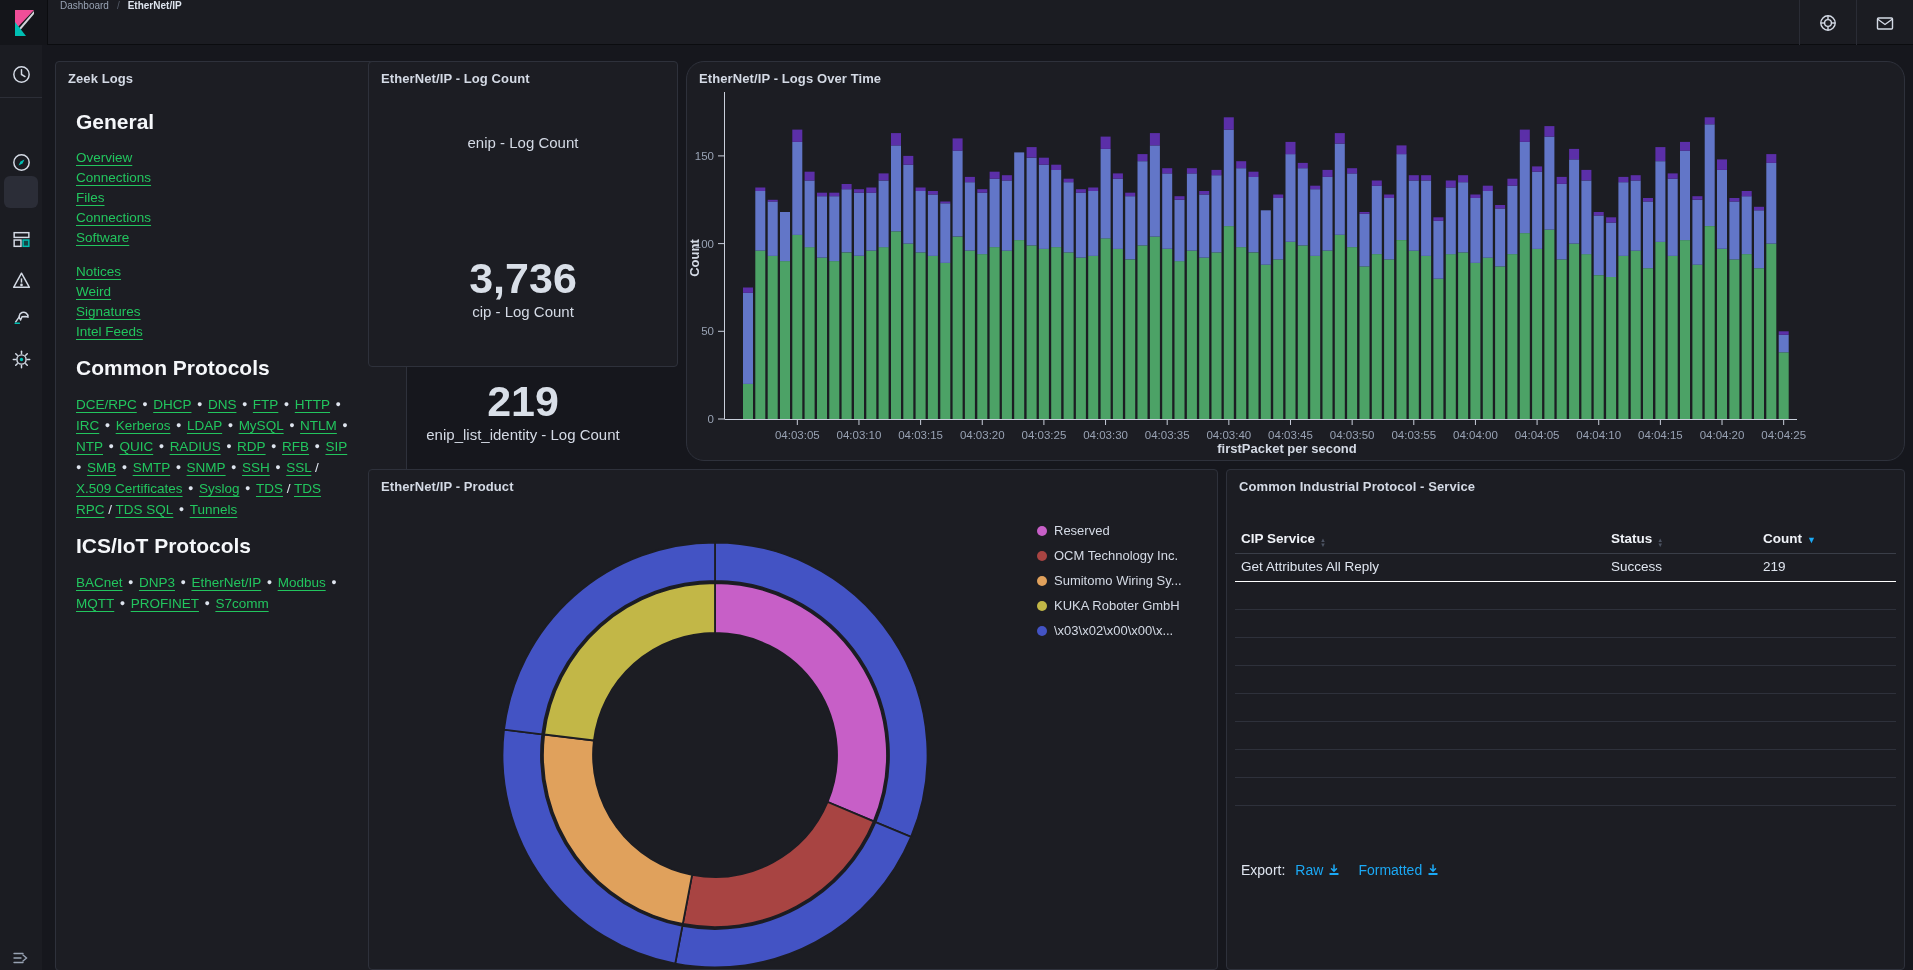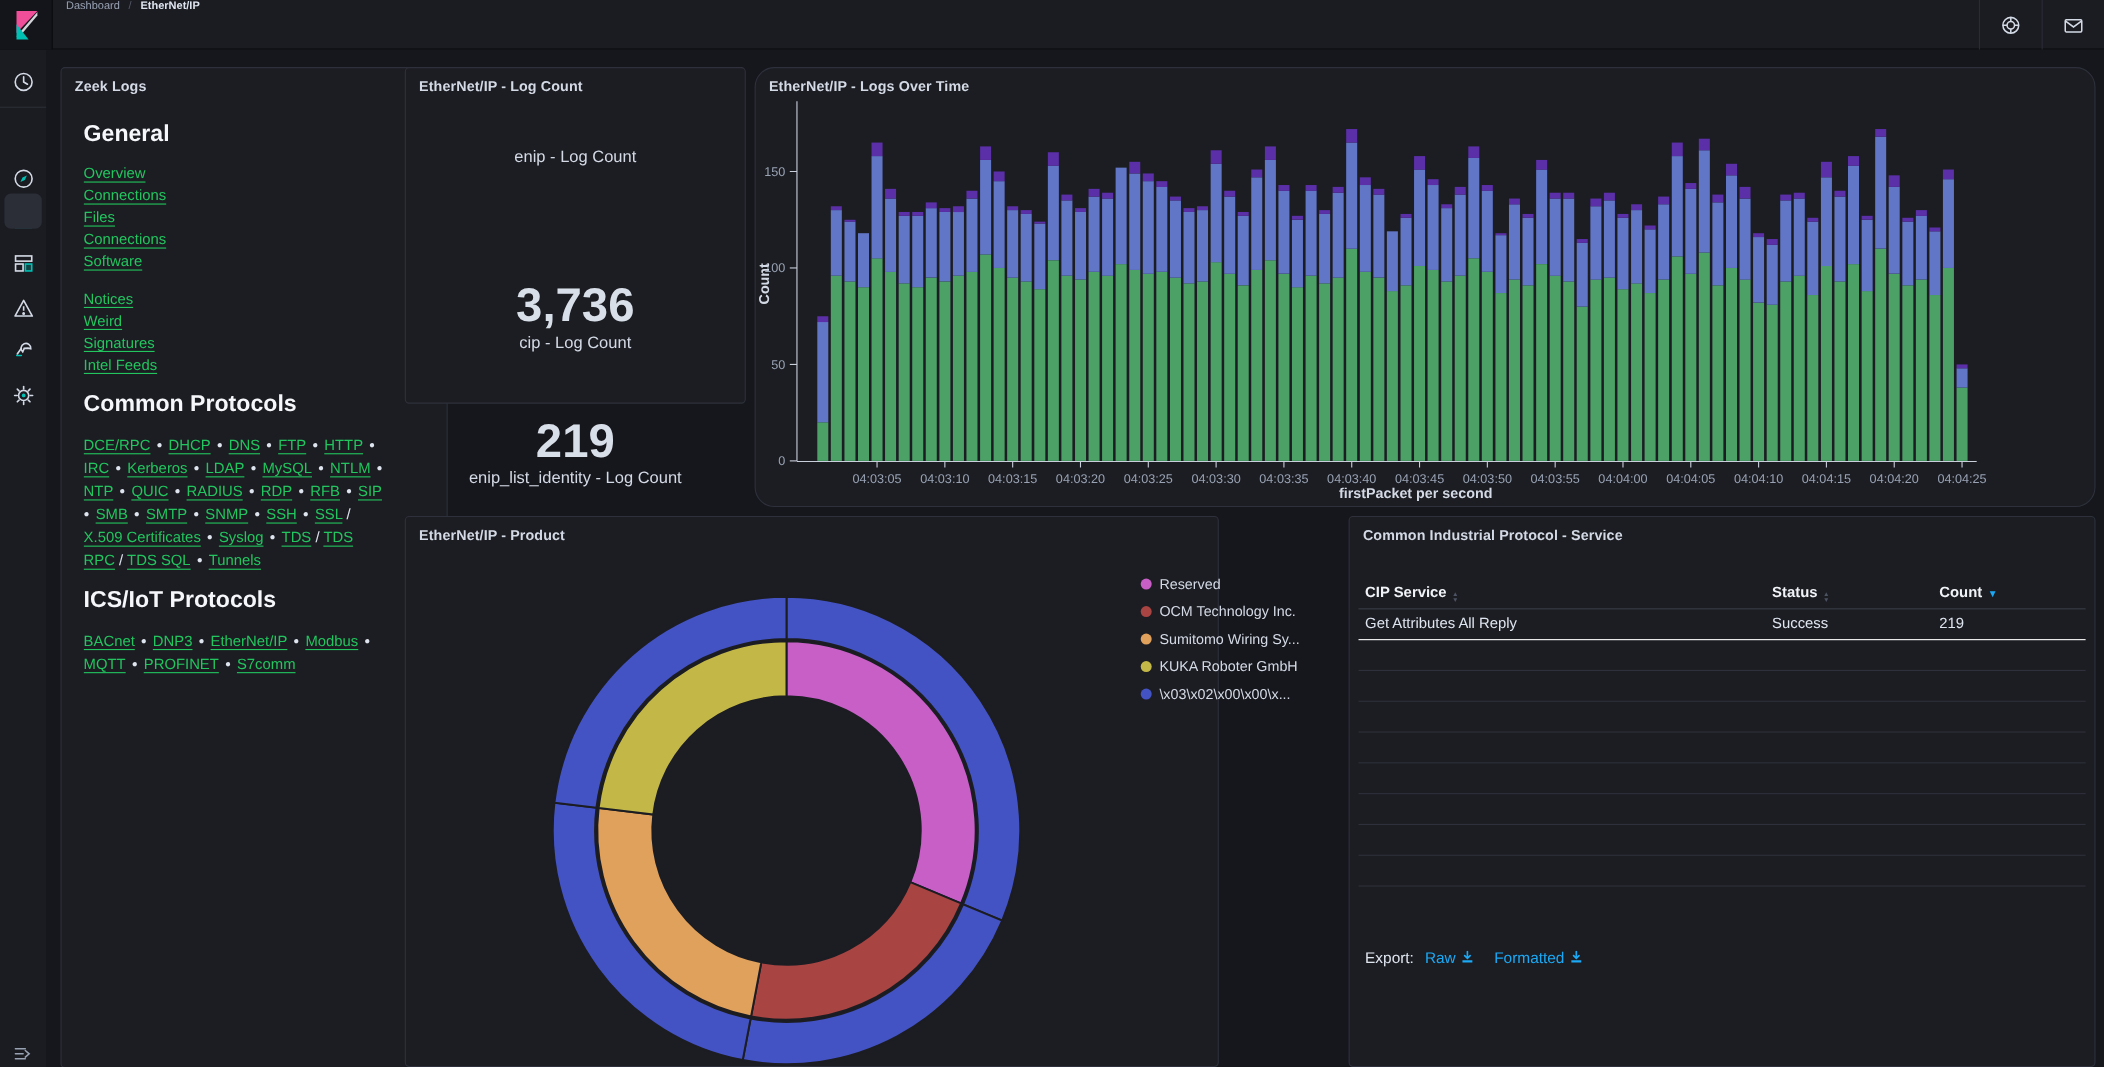--- a/index.html
+++ b/index.html
@@ -512,21 +512,21 @@
       <text x="973.3764705882353" y="377" text-anchor="middle" class="tick-text">04:04:15</text>
       <line x1="1035.0235294117647" y1="358" x2="1035.0235294117647" y2="363" stroke="#c9cfdb" stroke-width="1"></line>
       <text x="1035.0235294117647" y="377" text-anchor="middle" class="tick-text">04:04:20</text>
       <line x1="1096.6705882352942" y1="358" x2="1096.6705882352942" y2="363" stroke="#c9cfdb" stroke-width="1"></line>
       <text x="1096.6705882352942" y="377" text-anchor="middle" class="tick-text">04:04:25</text>
       <text x="600" y="391" text-anchor="middle" class="axis-title">firstPacket per second</text>
       <text x="12" y="196" text-anchor="middle" class="axis-title" transform="rotate(-90 12 196)">Count</text>
     </svg>
 </div>
 
-<div class="panel" style="left:368px; top:469px; width:740px; height:501px;">
+<div class="panel" style="left:368px; top:469px; width:850px; height:501px;">
   <div class="panel-title">EtherNet/IP - Product</div>
   <svg id="donut-svg" width="848" height="499" style="position:absolute;left:0;top:0;">
       <path d="M 346.0 113.0 A 172 172 0 0 1 504.7 351.3 L 458.6 332.0 A 122 122 0 0 0 346.0 163.0 Z" fill="#c75fc7" stroke="#1c1d23" stroke-width="1.8"></path>
       <path d="M 504.7 351.3 A 172 172 0 0 1 313.8 454.0 L 323.1 404.8 A 122 122 0 0 0 458.6 332.0 Z" fill="#a84442" stroke="#1c1d23" stroke-width="1.8"></path>
       <path d="M 313.8 454.0 A 172 172 0 0 1 175.2 264.5 L 224.9 270.5 A 122 122 0 0 0 323.1 404.8 Z" fill="#e0a15c" stroke="#1c1d23" stroke-width="1.8"></path>
       <path d="M 175.2 264.5 A 172 172 0 0 1 346.0 113.0 L 346.0 163.0 A 122 122 0 0 0 224.9 270.5 Z" fill="#c2b747" stroke="#1c1d23" stroke-width="1.8"></path>
       <path d="M 346.0 72.5 A 212.5 212.5 0 0 1 542.1 366.9 L 506.5 352.1 A 174 174 0 0 0 346.0 111.0 Z" fill="#4353c4" stroke="#1c1d23" stroke-width="1.8"></path>
       <path d="M 542.1 366.9 A 212.5 212.5 0 0 1 306.2 493.7 L 313.4 455.9 A 174 174 0 0 0 506.5 352.1 Z" fill="#4353c4" stroke="#1c1d23" stroke-width="1.8"></path>
       <path d="M 306.2 493.7 A 212.5 212.5 0 0 1 135.0 259.7 L 173.2 264.3 A 174 174 0 0 0 313.4 455.9 Z" fill="#4353c4" stroke="#1c1d23" stroke-width="1.8"></path>
       <path d="M 135.0 259.7 A 212.5 212.5 0 0 1 346.0 72.5 L 346.0 111.0 A 174 174 0 0 0 173.2 264.3 Z" fill="#4353c4" stroke="#1c1d23" stroke-width="1.8"></path>

